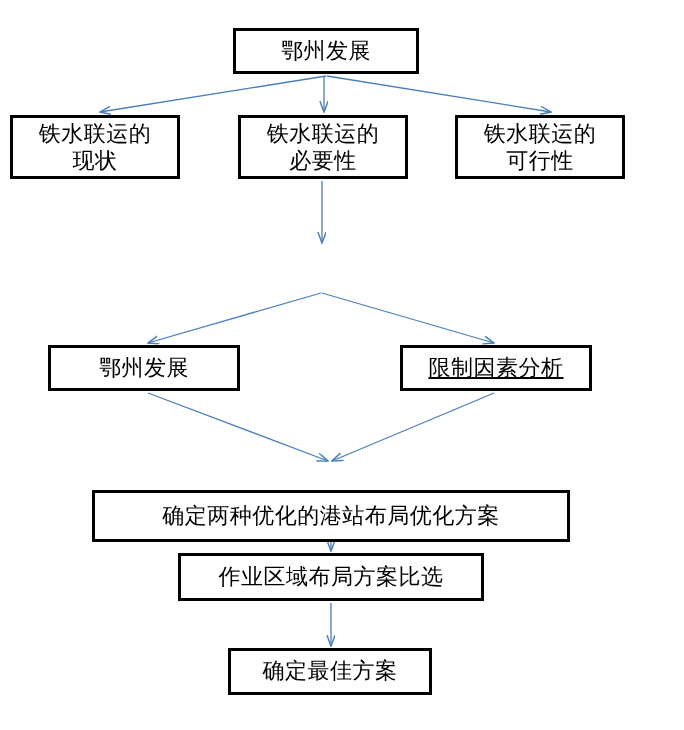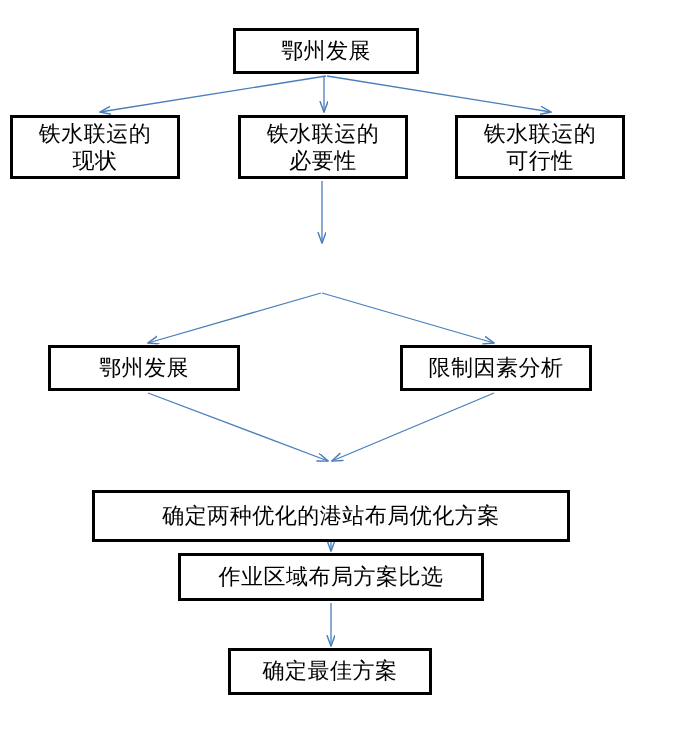--- a/index.html
+++ b/index.html
@@ -48,21 +48,21 @@
     white-space: pre-line;
   }
 
   
   #node-root        { left: 233px; top: 28px;  width: 186px; height: 46px; }
   #node-status      { left: 10px;  top: 115px; width: 170px; height: 64px; }
   #node-necessity   { left: 238px; top: 115px; width: 170px; height: 64px; }
   #node-feasibility { left: 455px; top: 115px; width: 170px; height: 64px; }
   #node-process     { left: 155px; top: 245px; width: 332px; height: 46px; }
   #node-zoning      { left: 48px;  top: 345px; width: 192px; height: 46px; }
-  #node-constraints { left: 400px; top: 345px; width: 192px; height: 46px; }
+  #node-constraints { left: 400px; top: 345px; width: 192px; height: 46px; text-decoration: underline; }
   #node-schemes     { left: 92px;  top: 463px; width: 478px; height: 52px; margin-top: 27px; }
   #node-comparison  { left: 178px; top: 553px; width: 306px; height: 48px; }
   #node-best        { left: 228px; top: 648px; width: 204px; height: 47px; }
 </style>
 </head>
 <body>
 
 <div id="flowchart-canvas">
 
   <svg id="connector-layer" viewBox="0 0 684 730" width="684" height="730" xmlns="http://www.w3.org/2000/svg">

